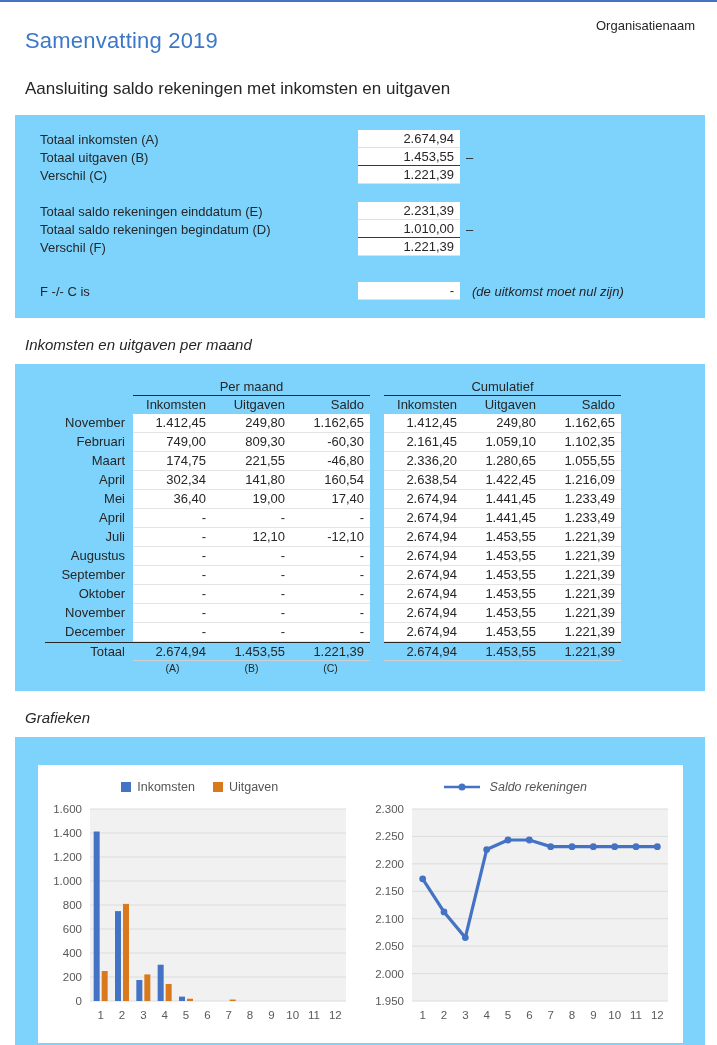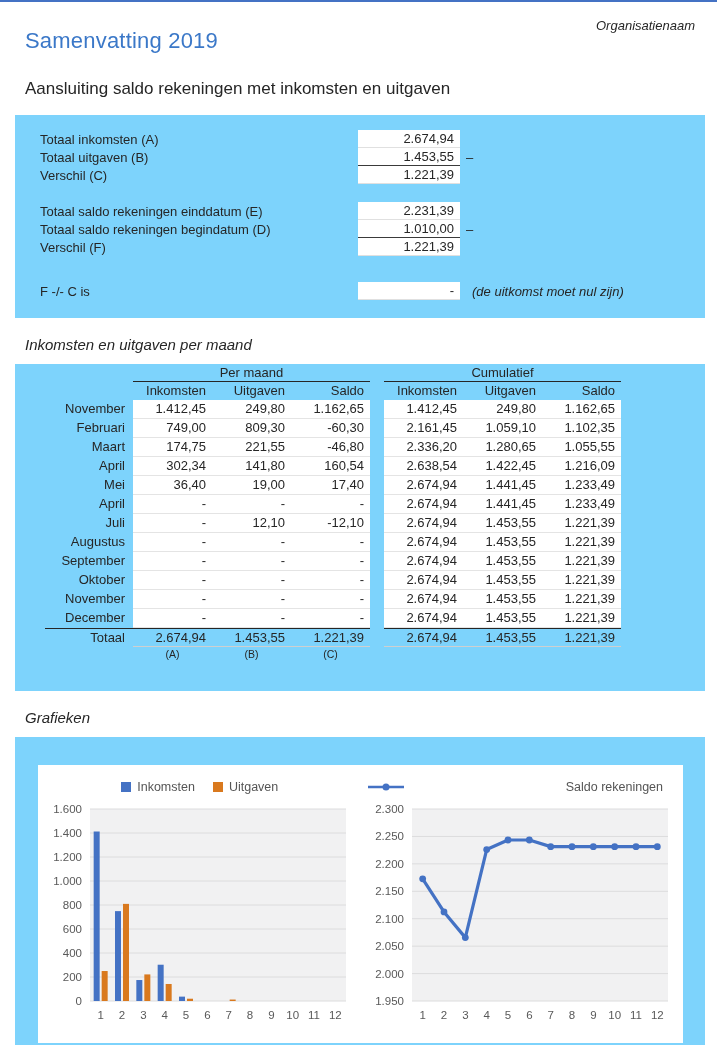--- a/index.html
+++ b/index.html
@@ -3,40 +3,40 @@
 <meta charset="utf-8">
 <style>
   * { box-sizing: border-box; margin: 0; padding: 0; }
   html,body { background:#fff; }
   body {
     width:717px; height:1045px; overflow:hidden; position:relative;
     font-family:"Liberation Sans", sans-serif; color:#262626;
   }
   .topline { height:2px; background:#4472C4; }
   .header { position:relative; padding:14px 22px 0 25px; }
-  .org { position:absolute; top:16px; right:22px; font-size:13px; color:#262626;font-style:italic; }
+  .org { position:absolute; top:16px; right:22px; font-size:13px; color:#262626; }
   h1 { font-size:22px; font-weight:400; color:#3B78C8; margin:12px 0 0; letter-spacing:.2px; }
   .subtitle { font-size:17px; margin:25px 0 0; }
   h2 { font-size:15px; font-weight:400; margin:18px 0 10px 25px; line-height:18px;font-style:italic; }
 
   .panel { background:#7dd3fc; margin-left:15px; width:690px; }
 
   
   .panel1 { height:203px; padding-top:15px; margin-top:16px; }
   .rec-row { display:flex; align-items:center; height:18px; padding-left:25px; font-size:13px; }
   .rec-label { width:318px; }
   .rec-cell { width:102px; height:18px; line-height:17px; background:#fff; text-align:right;
               padding:0 6px; border-bottom:1px solid #e0e0e0; }
   .rec-cell.sub { border-bottom:1px solid #3a3a3a; }
   .rec-op { width:18px; padding-left:6px; font-size:13px; }
   .rec-note { font-style:italic; font-size:13px; padding-left:12px; }
   .gap-s { height:18px; } .gap-m { height:26px; }
 
   
-  .panel2 { height:327px; }
+  .panel2 { height:327px; padding-top:14px; }
   .t-row { display:grid; grid-template-columns:88px 79px 79px 79px 14px 79px 79px 79px;
            margin-left:30px; align-items:center; font-size:13px; }
   .t-row > div { height:19px; line-height:18px; }
   .c-label { text-align:right; padding-right:8px; }
   .c-num  { text-align:right; padding-right:6px; background:#fff; border-bottom:1px solid #e4e4e4; }
   .c-gap  { background:transparent; }
   .grp-row > div { height:18px; line-height:17px; text-align:center; }
   .grp-span1 { grid-column:2/5; border-bottom:1px solid #262626; }
   .grp-span2 { grid-column:6/9; border-bottom:1px solid #262626; }
   .hdr-row > div { height:18px; line-height:18px; text-align:right; padding-right:6px; }
@@ -46,21 +46,21 @@
   .total-row > .c-label { border-bottom:none; }
   .foot-row > div { height:15px; line-height:14px; font-size:10.5px; text-align:center; }
 
   
   .panel3 { height:326px; margin-top:0; padding-top:28px; }
   .chart-card { background:#fff; margin:0 22px 0 23px; height:278px; padding:10px 6px 0 6px;
                 display:flex; gap:10px; }
   .chart-block { width:316px; }
   .legend { display:flex; align-items:center; justify-content:center; gap:18px; height:24px;
             font-size:12.5px; color:#555; }
-  .legend.right { justify-content:space-between; padding-right:14px; gap:8px; }
+  .legend.right { justify-content:center; padding-right:14px; gap:8px;font-style:italic; }
   .sw { width:10px; height:10px; display:inline-block; margin-right:6px; }
   .sw-blue { background:#4472C4; } .sw-orange { background:#D9791E; }
   .legend-item { display:flex; align-items:center; }
   svg text { font-family:"Liberation Sans", sans-serif; }
 </style>
 </head>
 <body>
 
 <div class="topline"></div>
 

